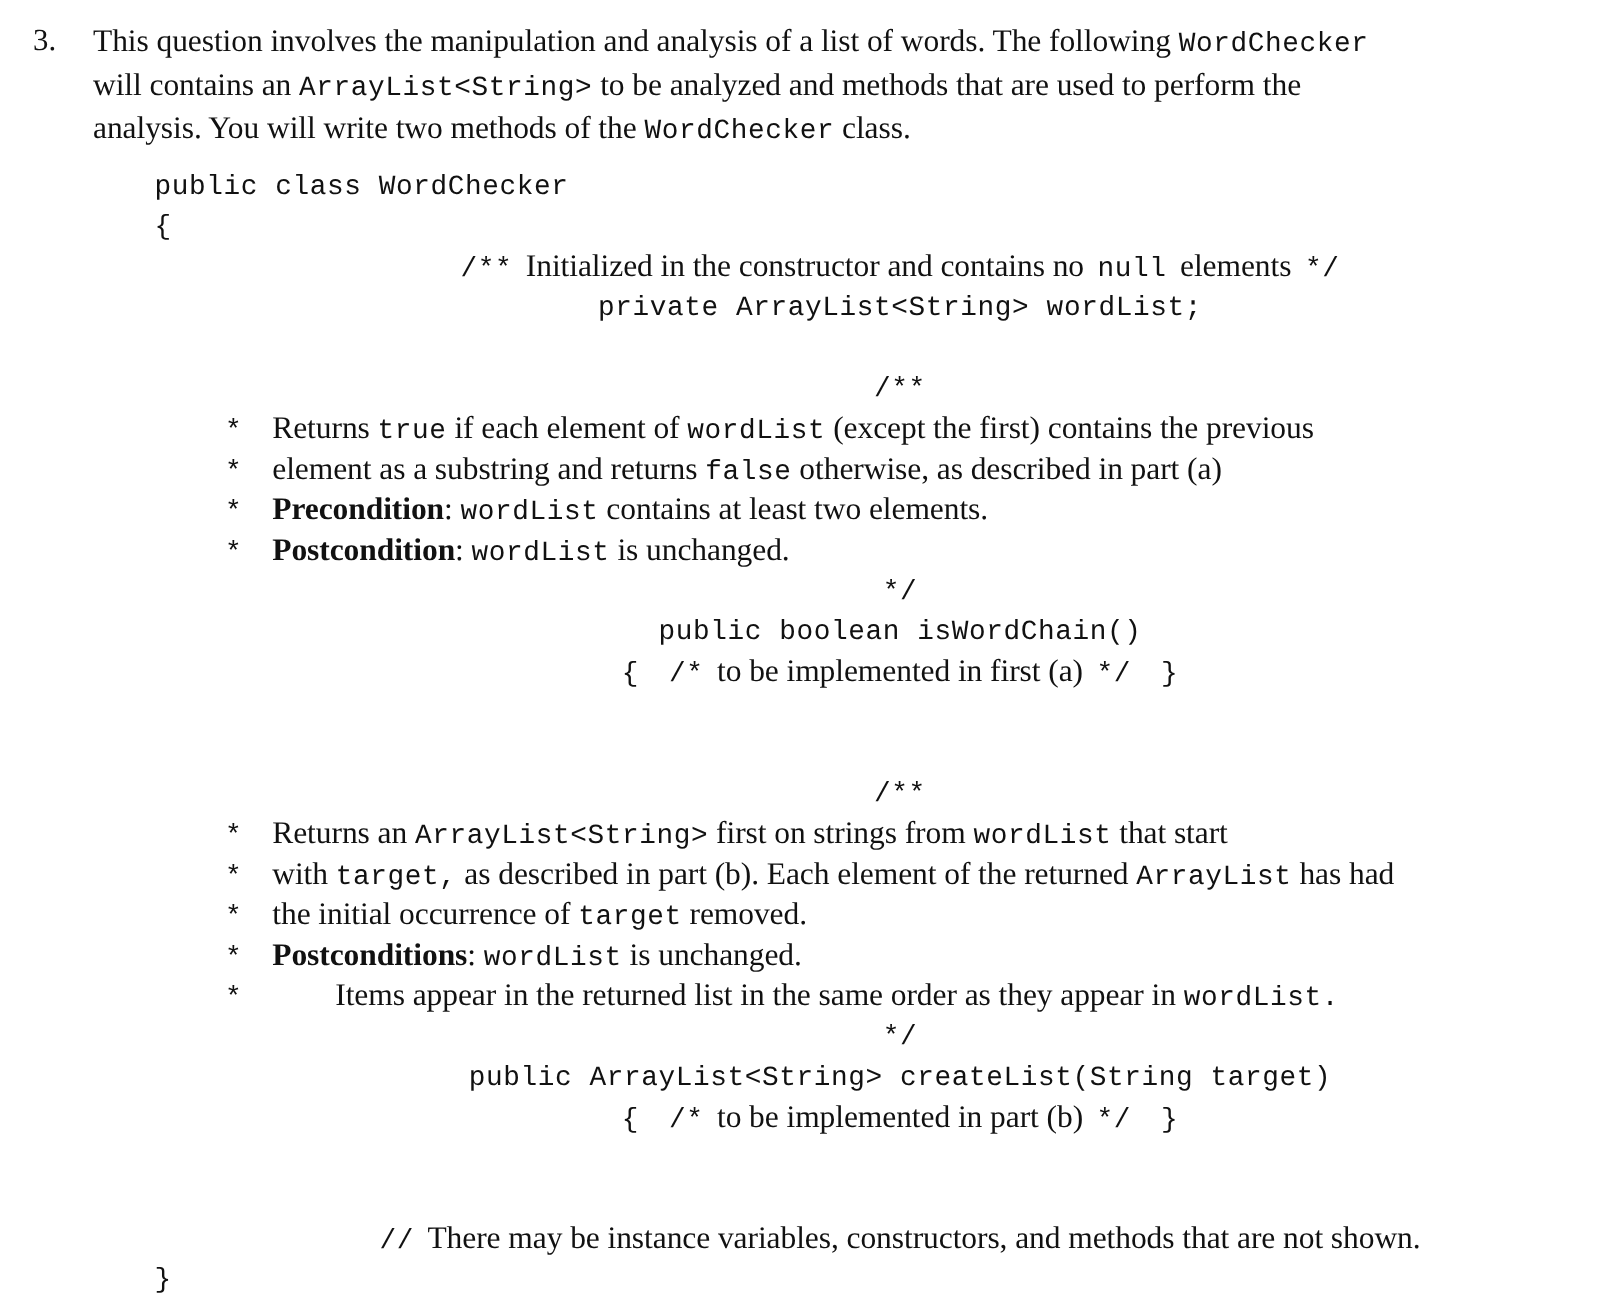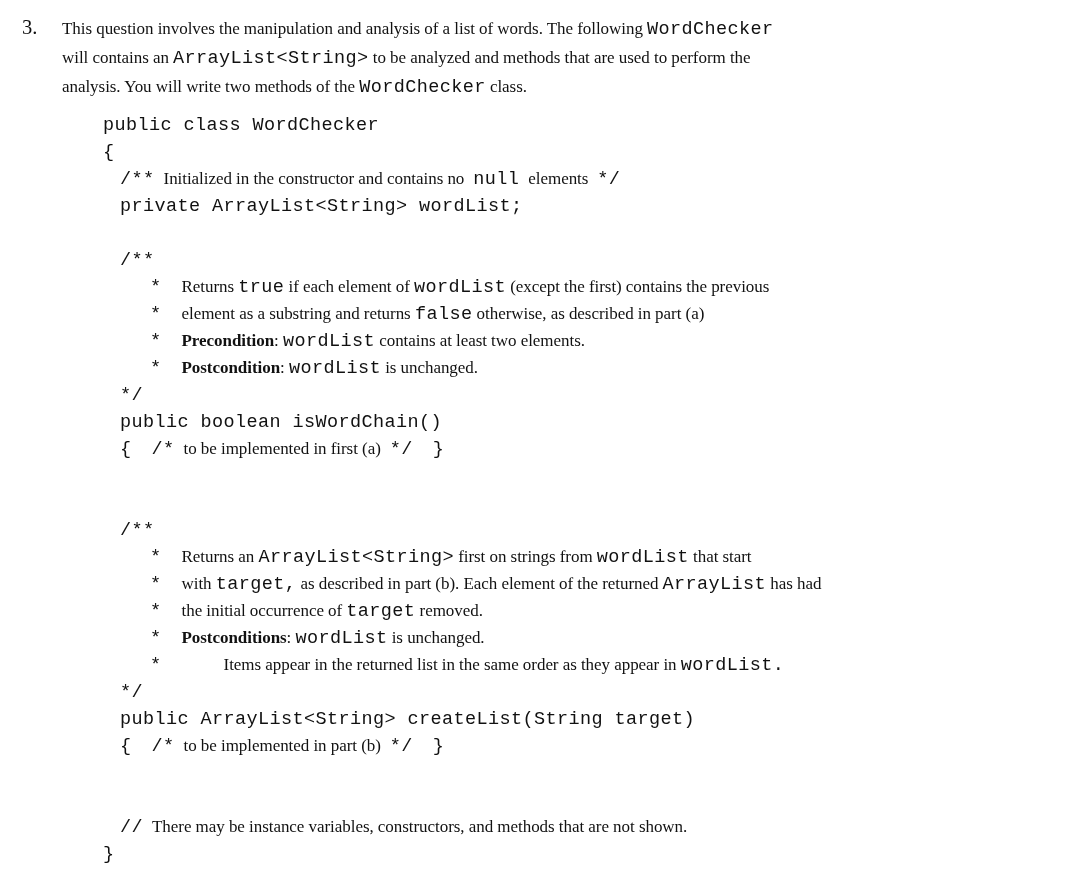--- a/index.html
+++ b/index.html
@@ -73,31 +73,31 @@
 
   
   .mono {
     font-family: "Liberation Mono", "DejaVu Sans Mono", monospace;
     font-size: 18.5px;
     letter-spacing: 0.4px;
   }
   
   .prose {
     font-family: "Liberation Serif", "DejaVu Serif", serif;
-    font-size: 17px;
+    font-size: 21px;
     letter-spacing: -0.05px;
   }
   .prose b,
   .bold {
     font-weight: 700;
   }
 
   
   .i0  { padding-left: 103px; }
-  .i1  { padding-left: 120px; }
+  .i1  { padding-left: 120px; text-align: center; }
   .i2  { padding-left: 150px; }
 
   .spacer-sm { display: inline-block; width: 9px; }
   .spacer-md { display: inline-block; width: 20px; }
   .spacer-xl { display: inline-block; width: 62px; }
 </style>
 </head>
 <body>
 
 <div class="page">

